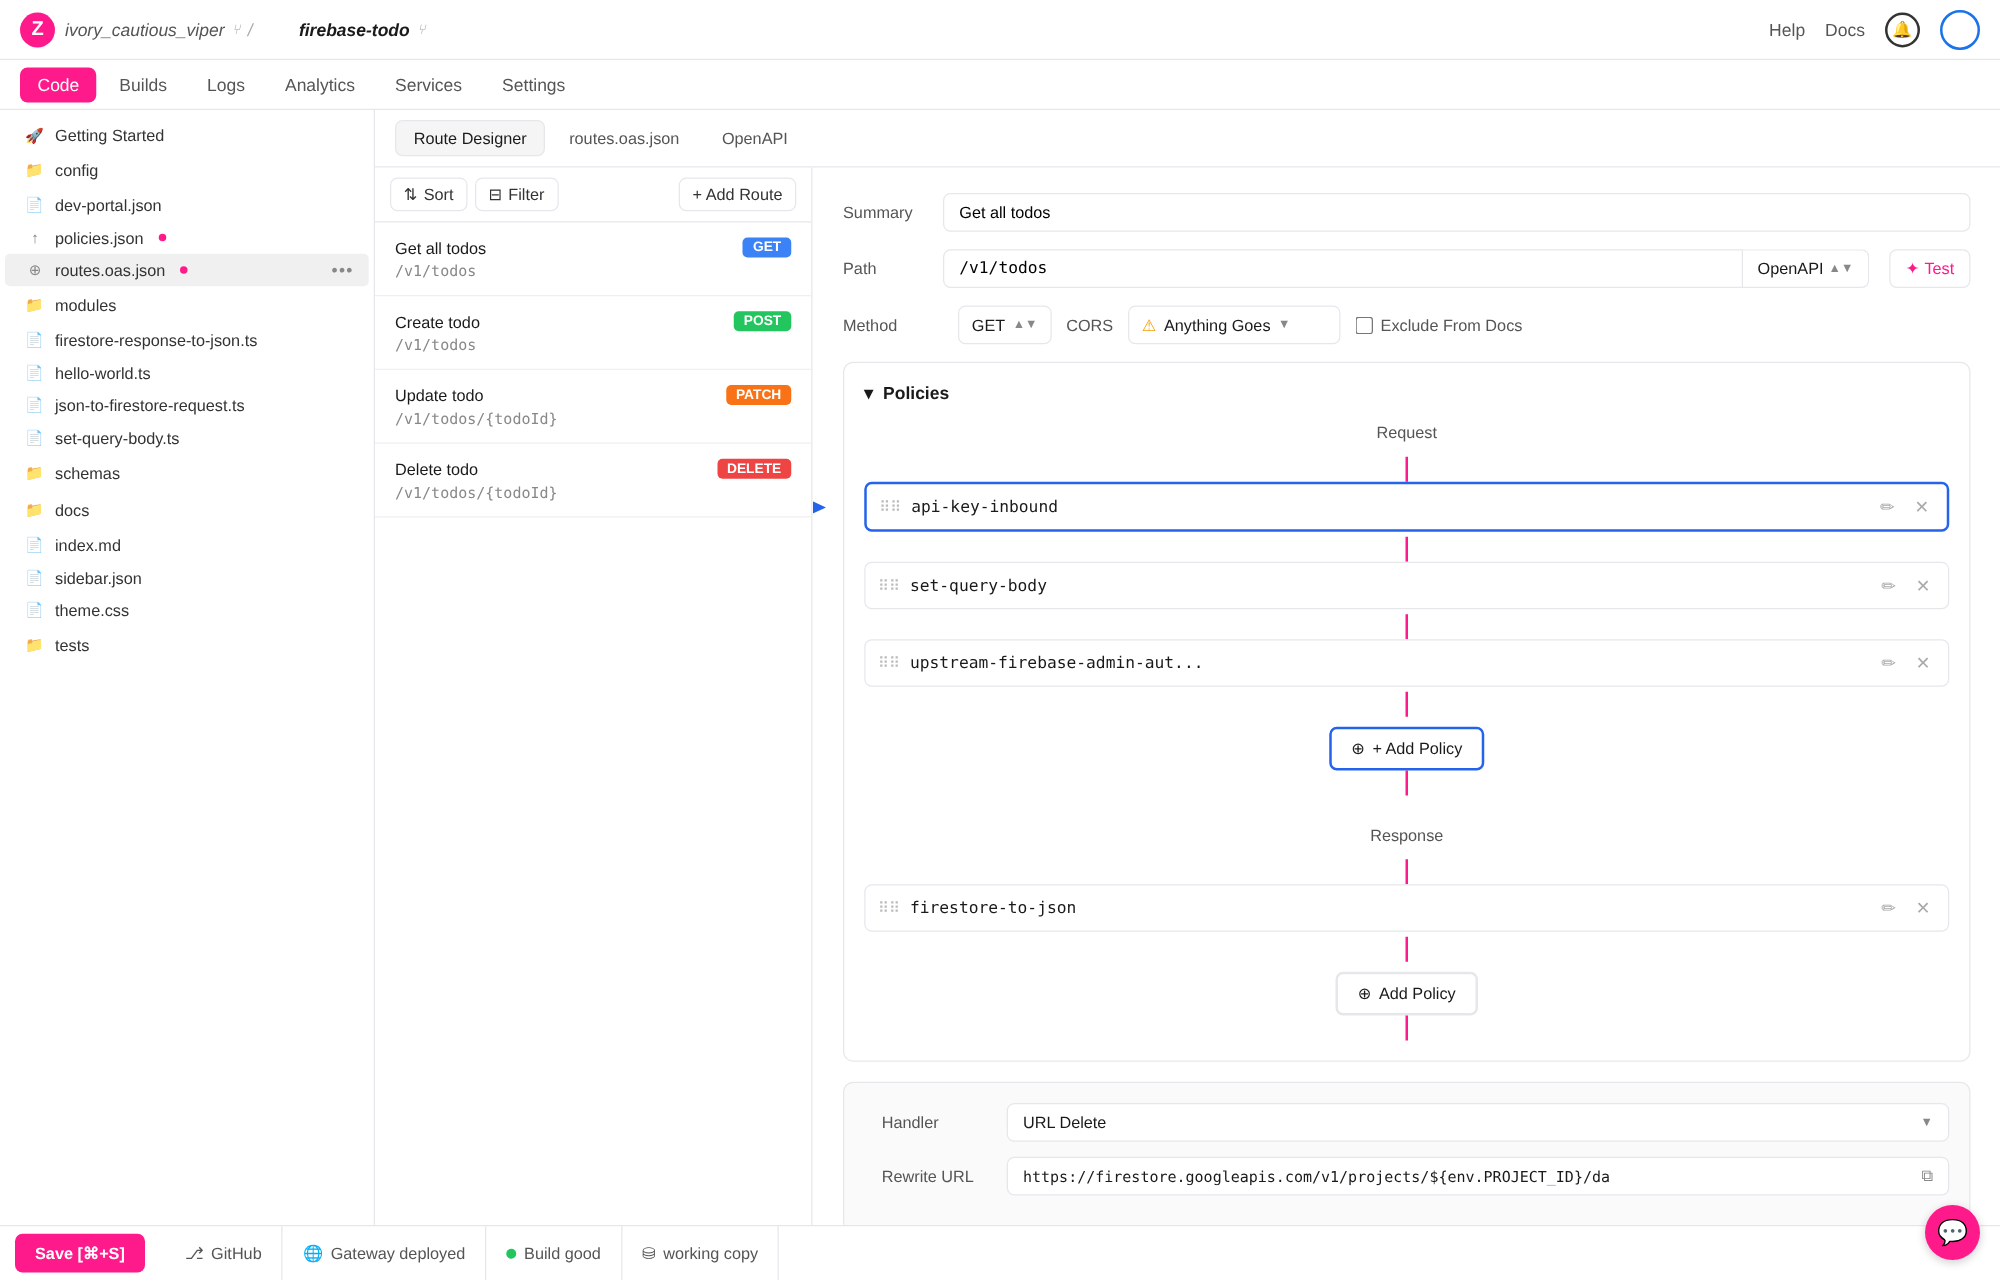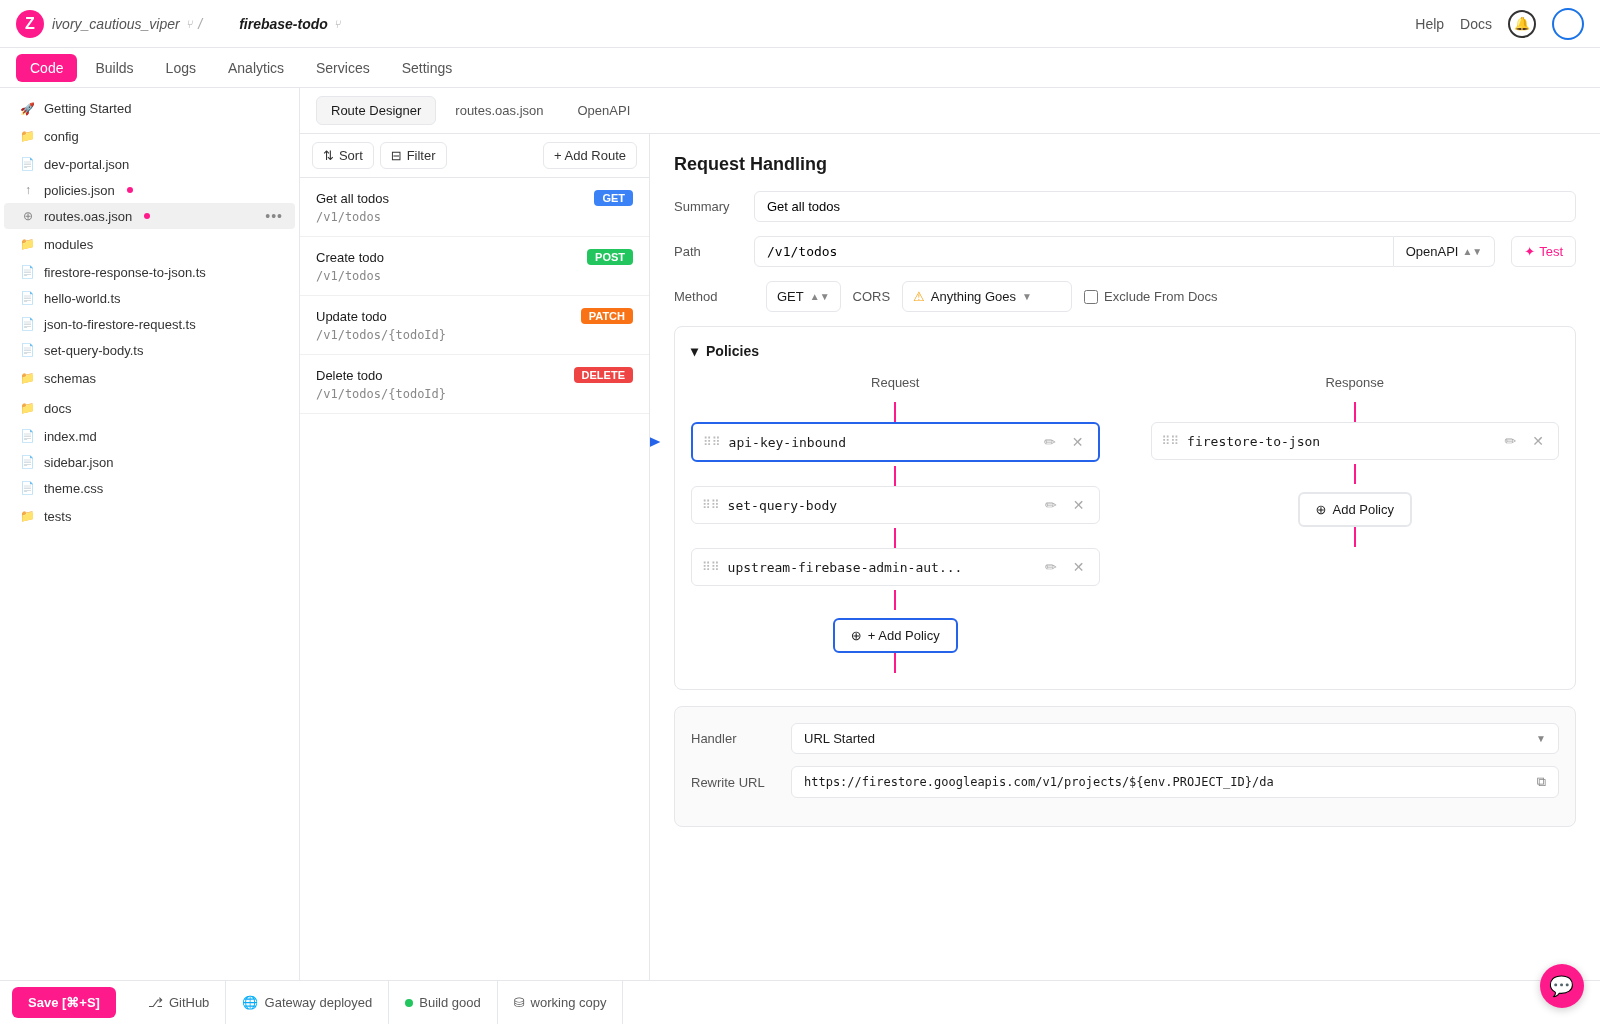--- a/index.html
+++ b/index.html
@@ -80,38 +80,38 @@
     .path-input-wrap { display: flex; align-items: center; flex: 1; }
     .path-input { flex: 1; padding: 7px 12px; border: 1px solid #e5e7eb; border-radius: 6px 0 0 6px; font-size: 13px; font-family: monospace; }
     .path-suffix-btn { padding: 7px 12px; border: 1px solid #e5e7eb; border-left: none; border-radius: 0 6px 6px 0; font-size: 13px; cursor: pointer; background: white; display: flex; align-items: center; gap: 4px; }
     .test-btn { padding: 7px 12px; border: 1px solid #e5e7eb; border-radius: 6px; font-size: 13px; cursor: pointer; background: white; color: #ff1a8c; display: flex; align-items: center; gap: 4px; }
     .exclude-check { display: flex; align-items: center; gap: 6px; font-size: 13px; color: #555; }
     .exclude-check input { width: 14px; height: 14px; }
 
     
     .policies-section { border: 1px solid #e5e7eb; border-radius: 8px; padding: 16px; margin-bottom: 16px; }
     .policies-header { display: flex; align-items: center; gap: 8px; font-weight: 600; font-size: 14px; margin-bottom: 16px; cursor: pointer; }
-    .policies-columns { display: flex; gap: 51px; }
+    .policies-columns { display: flex; gap: 24px; flex-direction: column; }
     .policies-col { flex: 1; }
     .policies-col-title { text-align: center; font-size: 13px; color: #555; margin-bottom: 12px; }
     .policy-connector { display: flex; flex-direction: column; align-items: center; }
     .connector-line { width: 2px; height: 20px; background: #ff1a8c; margin: 0 auto; }
     .policy-card { display: flex; align-items: center; gap: 8px; padding: 8px 10px; border: 1px solid #e5e7eb; border-radius: 6px; margin-bottom: 4px; background: #fff; position: relative; }
     .policy-card.selected { border: 2px solid #2563eb; }
     .policy-drag { color: #bbb; font-size: 12px; cursor: grab; }
     .policy-name { flex: 1; font-size: 13px; font-family: monospace; }
     .policy-action { color: #aaa; cursor: pointer; font-size: 14px; padding: 2px 4px; }
     .add-policy-btn { display: flex; align-items: center; justify-content: center; gap: 6px; padding: 8px 16px; border: 2px solid #2563eb; border-radius: 6px; font-size: 13px; cursor: pointer; background: #fff; color: #1a1a1a; margin-top: 8px; }
 
     
     .rh-handler { border: 1px solid #e5e7eb; border-radius: 8px; padding: 16px; background: #fafafa; margin-bottom: 16px; }
     .rh-handler-header { display: flex; align-items: center; justify-content: space-between; margin-bottom: 14px; }
     .rh-handler-title { font-weight: 600; font-size: 14px; }
     .rh-handler-link { color: #ff1a8c; font-size: 13px; text-decoration: none; cursor: pointer; }
-    .handler-field { display: flex; align-items: center; margin-bottom: 12px; }
+    .handler-field { display: flex; align-items: center; margin-bottom: 12px; margin-left: 14px; }
     .handler-label { width: 100px; font-size: 13px; color: #555; flex-shrink: 0; }
     .handler-select { flex: 1; padding: 7px 12px; border: 1px solid #e5e7eb; border-radius: 6px; font-size: 13px; background: white; display: flex; align-items: center; justify-content: space-between; cursor: pointer; }
     .handler-url-input { flex: 1; padding: 7px 12px; border: 1px solid #e5e7eb; border-radius: 6px; font-size: 13px; font-family: monospace; background: white; display: flex; align-items: center; justify-content: space-between; }
     .url-text { flex: 1; overflow: hidden; text-overflow: ellipsis; white-space: nowrap; font-size: 12px; }
 
     
     .status-bar { height: 44px; border-top: 1px solid #e5e7eb; display: flex; align-items: center; padding: 0 12px; gap: 0; background: #fff; }
     .save-btn { background: #ff1a8c; color: white; border: none; border-radius: 6px; padding: 8px 16px; font-size: 13px; font-weight: 700; cursor: pointer; margin-right: 16px; }
     .status-item { display: flex; align-items: center; gap: 6px; padding: 0 16px; font-size: 13px; color: #555; border-right: 1px solid #e5e7eb; height: 100%; }
     .status-item:last-child { border-right: none; }
@@ -366,21 +366,20 @@
             <div class="route-item-header">
               <span class="route-item-name">Delete todo</span>
               <span class="method-badge method-delete">DELETE</span>
             </div>
             <div class="route-item-path">/v1/todos/{todoId}</div>
           </div>
         </div>
       </div>
 
       <div class="rh-panel">
-        <div class="rh-title">Request Handling</div>
 
         <div class="rh-field">
           <span class="rh-field-label">Summary</span>
           <input class="rh-field-input" type="text" value="Get all todos" style="">
         </div>
 
         <div class="rh-field">
           <span class="rh-field-label">Path</span>
           <div class="path-input-wrap">
             <input class="path-input" type="text" value="/v1/todos" style="">
@@ -492,21 +491,21 @@
                 <div class="connector-line" style="background:#ff1a8c;"></div>
               </div>
             </div>
           </div>
         </div>
 
         <div class="rh-handler">
           <div class="handler-field">
             <span class="handler-label">Handler</span>
             <div class="handler-select">
-              <span>URL Started</span>
+              <span>URL Delete</span>
               <span class="chevron">▼</span>
             </div>
           </div>
           <div class="handler-field">
             <span class="handler-label">Rewrite URL</span>
             <div class="handler-url-input">
               <span class="url-text">https://firestore.googleapis.com/v1/projects/${env.PROJECT_ID}/da</span>
               <span style="color:#888; cursor:pointer; margin-left: 8px;">⧉</span>
             </div>
           </div>

